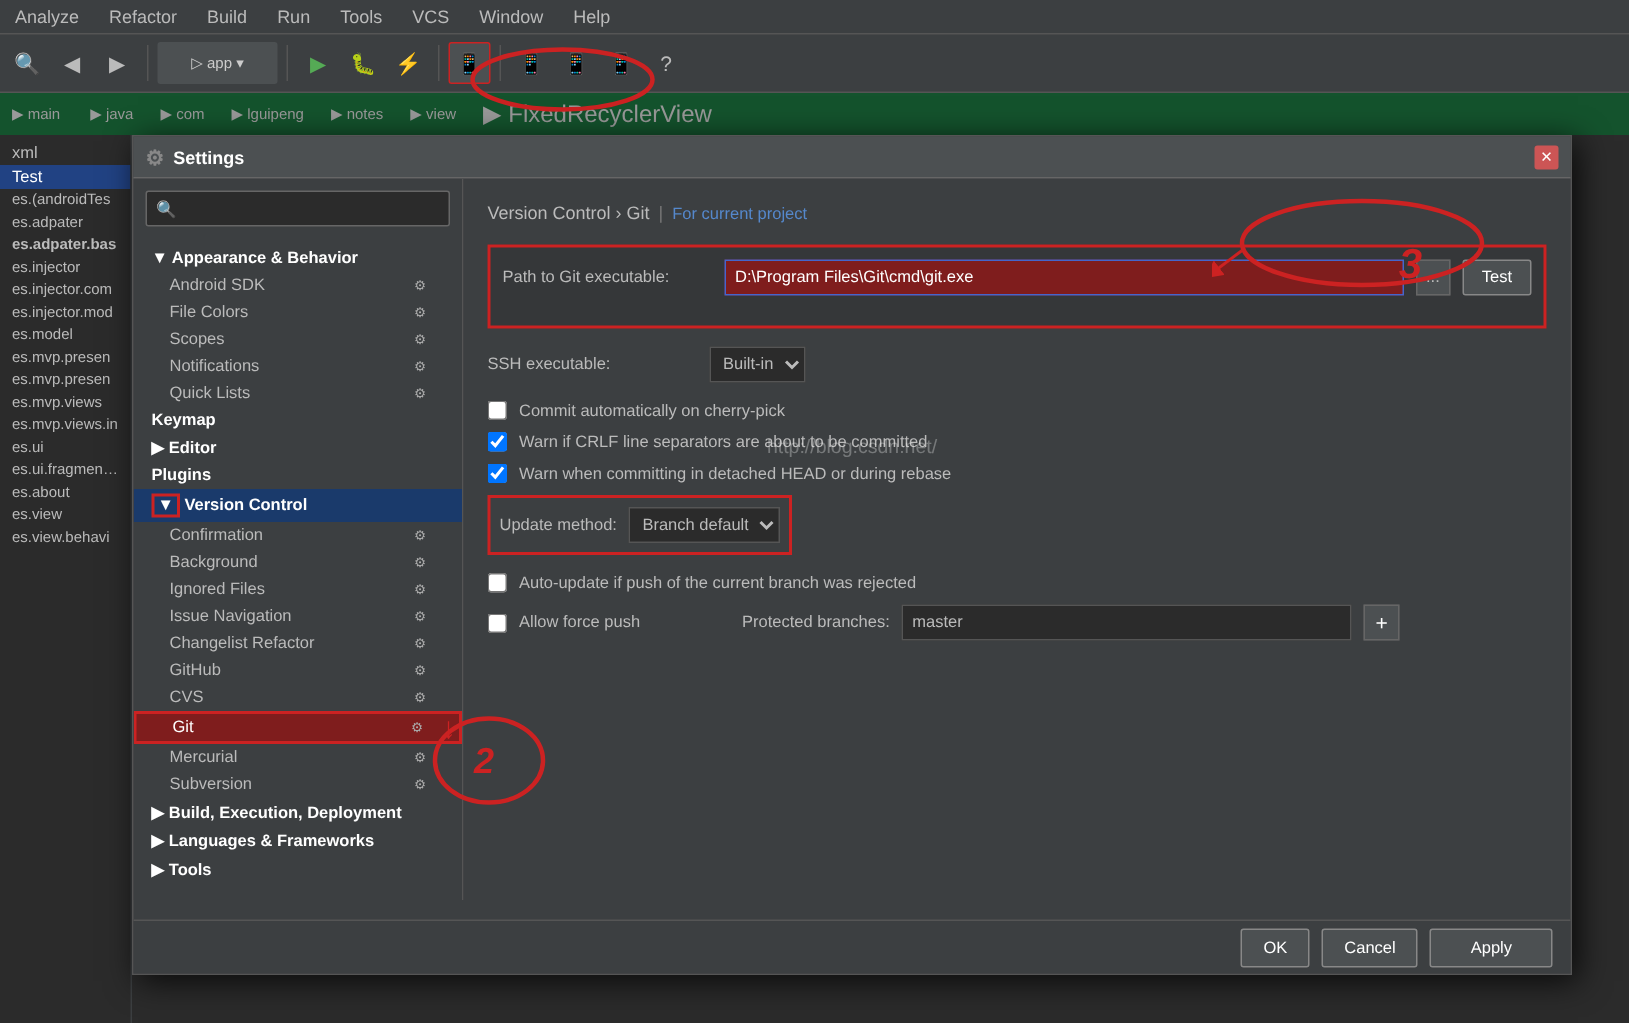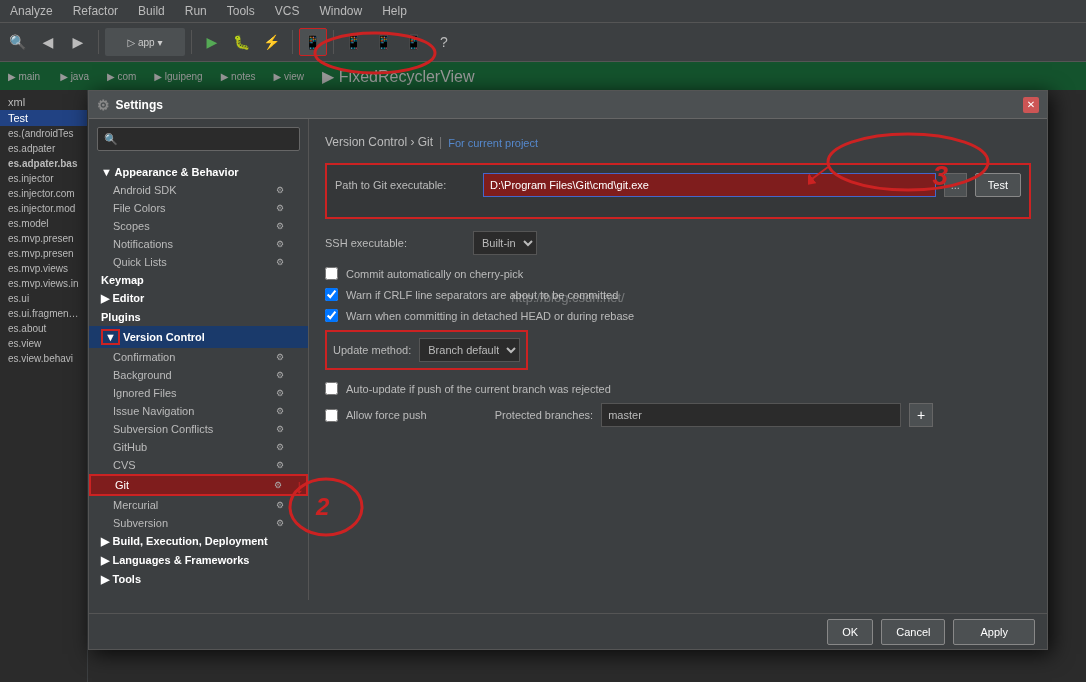--- a/index.html
+++ b/index.html
@@ -489,21 +489,21 @@
             </div>
             <div class="tree-child">
               <span>Ignored Files</span>
               <span class="tree-icon-small">⚙</span>
             </div>
             <div class="tree-child">
               <span>Issue Navigation</span>
               <span class="tree-icon-small">⚙</span>
             </div>
             <div class="tree-child">
-              <span>Subversion Conflicts</span>
+              <span>Changelist Refactor</span>
               <span class="tree-icon-small">⚙</span>
             </div>
             <div class="tree-child">
               <span>GitHub</span>
               <span class="tree-icon-small">⚙</span>
             </div>
             <div class="tree-child">
               <span>CVS</span>
               <span class="tree-icon-small">⚙</span>
             </div>

